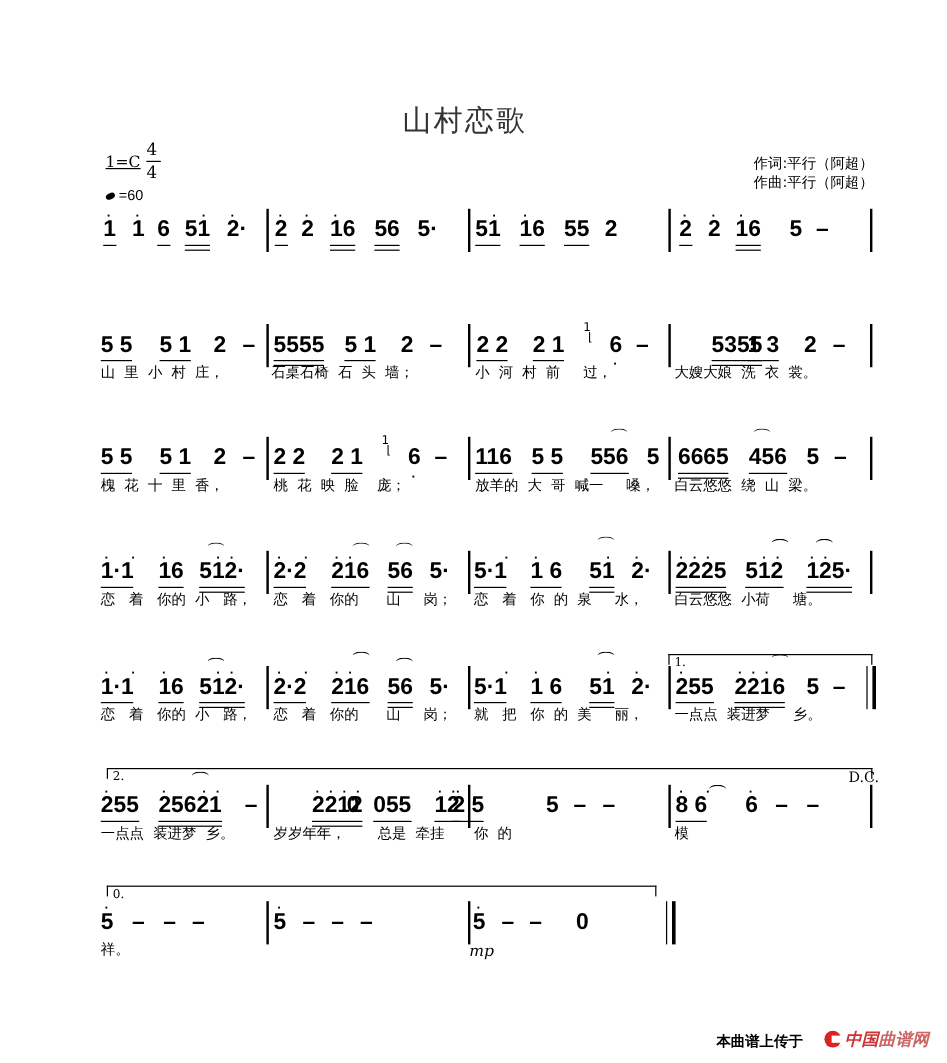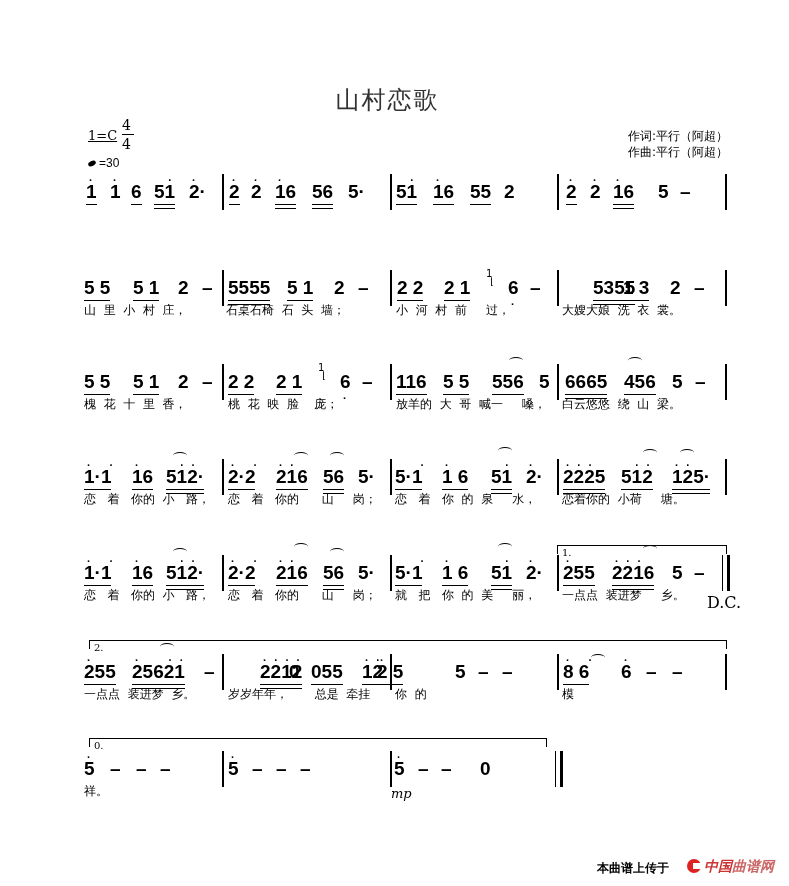--- a/index.html
+++ b/index.html
@@ -15,42 +15,42 @@
   .n{position:absolute;font-family:"Liberation Sans",sans-serif;font-weight:bold;font-size:19px;line-height:20px;white-space:pre;}
   .n .u1{position:absolute;left:0;right:0;border-top:1.5px solid #000;top:22px;}
   .n .u2{position:absolute;left:0;right:0;border-top:1.5px solid #000;top:26px;}
   .n .hd{position:absolute;font-size:11px;top:-12px;}
   .ly{position:absolute;font-size:12px;white-space:pre;}
   .bl{position:absolute;width:1.5px;background:#000;}
   .dbl{position:absolute;width:4px;border-left:1.5px solid #000;border-right:3px solid #000;}
   .tie{position:absolute;width:14px;height:6px;border-top:1.5px solid #000;border-radius:50% 50% 0 0;}
   .volta{position:absolute;border-top:1px solid #000;border-left:1px solid #000;border-right:1px solid #000;height:8px;}
   .vlbl{position:absolute;font-size:10px;left:4px;top:1px;font-family:"DejaVu Serif",serif;}
-  .dc{position:absolute;font-family:"DejaVu Serif",serif;font-size:16px;}
+  .dc{position:absolute;font-family:"DejaVu Serif",serif;font-size:12px;margin-top:48px;}
   .mp{position:absolute;font-family:"DejaVu Serif",serif;font-style:italic;font-size:13px;}
   .grace{position:absolute;font-size:10px;}
   .footer{position:absolute;left:597px;top:860px;font-size:12px;font-weight:bold;}
   .logo-c{position:absolute;left:687px;top:859px;width:14px;height:14px;border-radius:50%;background:#d22;}
   .logo-c:after{content:"";position:absolute;left:6px;top:4px;width:8px;height:6px;background:#fff;}
   .logo-text{position:absolute;left:704px;top:858px;font-size:14px;font-weight:bold;font-style:italic;}
   .logo-text .red{color:#c33;}
   .logo-text .blk{color:#222;}
 </style>
 </head>
 <body>
 
 <div class="title">山村恋歌</div>
 <div class="key">1=C</div>
 <div class="ts">
   <span>4</span>
   <span class="bar"></span>
   <span>4</span>
 </div>
 <div class="tempo">
-  <span class="notehead"></span><span>=30</span>
+  <span class="notehead"></span><span>=60</span>
 </div>
 <div class="credits">
   <div>作词:平行（阿超）</div>
   <div>作曲:平行（阿超）</div>
 </div>
 
 <div id="score">
     <div class="sys" style="top: 182px;">
       <div class="n" style="left: 86px; top: 0px;"><span>1</span><span class="u1"></span><span class="hd" style="left: 3px;">·</span></div>
       <div class="n" style="left: 110px; top: 0px;"><span>1</span><span class="hd" style="left: 3px;">·</span></div>
@@ -149,21 +149,21 @@
       <div class="n" style="left: 563px; top: 0px;"><span>2225</span><span class="u1"></span><span class="u2"></span><span class="hd" style="left: 3px;">·</span><span class="hd" style="left: 14.2px;">·</span><span class="hd" style="left: 25.4px;">·</span></div>
       <div class="n" style="left: 621px; top: 0px;"><span>512</span><span class="u1"></span><span class="hd" style="left: 14.2px;">·</span><span class="hd" style="left: 25.4px;">·</span></div>
       <div class="n" style="left: 672px; top: 0px;"><span>125·</span><span class="u1"></span><span class="u2"></span><span class="hd" style="left: 3px;">·</span><span class="hd" style="left: 14.2px;">·</span></div>
       <div class="bl" style="left: 222px; top: -8px; height: 36px;"></div>
       <div class="bl" style="left: 390px; top: -8px; height: 36px;"></div>
       <div class="bl" style="left: 557px; top: -8px; height: 36px;"></div>
       <div class="bl" style="left: 725px; top: -8px; height: 36px;"></div>
       <div class="ly" style="left: 84px; top: 24px;">恋   着   你的  小   路，</div>
       <div class="ly" style="left: 228px; top: 24px;">恋   着   你的      山     岗；</div>
       <div class="ly" style="left: 395px; top: 24px;">恋   着   你  的  泉     水，</div>
-      <div class="ly" style="left: 562px; top: 24px;">恋着你的  小荷     塘。</div>
+      <div class="ly" style="left: 562px; top: 24px;">白云悠悠  小荷     塘。</div>
       <div class="tie" style="left: 173px; top: -15px;"></div>
       <div class="tie" style="left: 294px; top: -15px;"></div>
       <div class="tie" style="left: 330px; top: -15px;"></div>
       <div class="tie" style="left: 498px; top: -20px;"></div>
       <div class="tie" style="left: 643px; top: -18px;"></div>
       <div class="tie" style="left: 680px; top: -18px;"></div>
     </div>
     <div class="sys" style="top: 563px;">
       <div class="n" style="left: 84px; top: 0px;"><span>1·1</span><span class="u1"></span><span class="hd" style="left: 3px;">·</span><span class="hd" style="left: 25.4px;">·</span></div>
       <div class="n" style="left: 132px; top: 0px;"><span>16</span><span class="u1"></span><span class="hd" style="left: 3px;">·</span></div>

